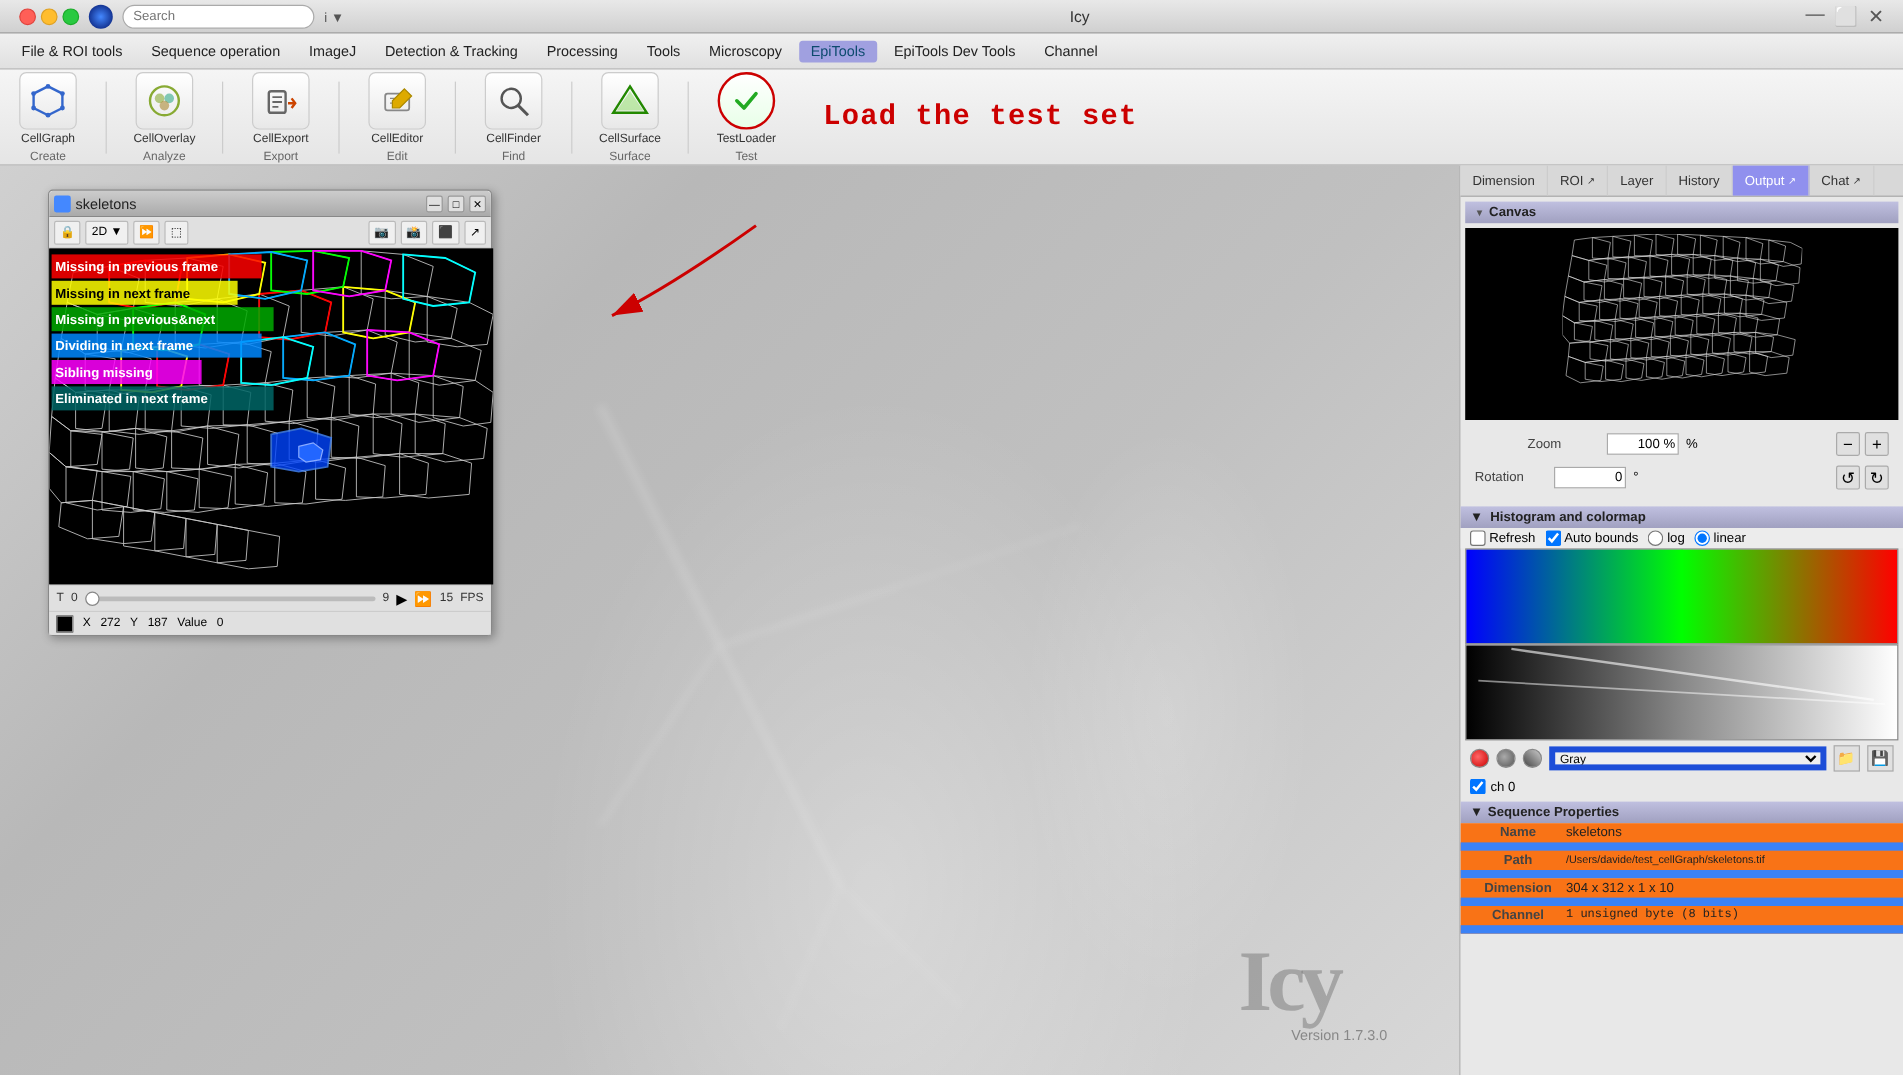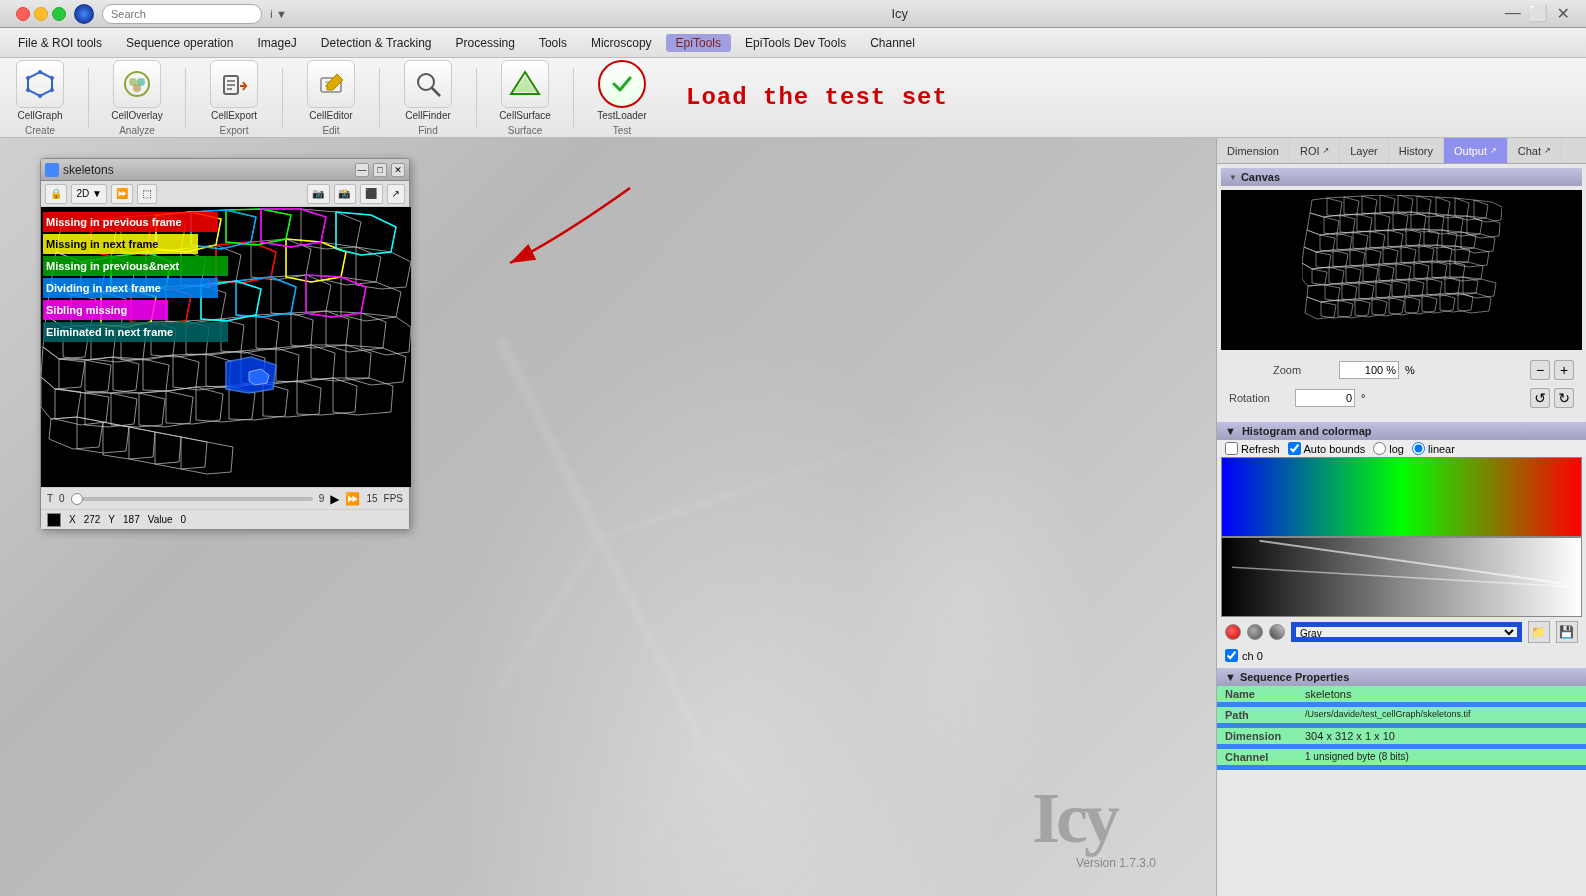--- a/index.html
+++ b/index.html
@@ -85,21 +85,21 @@
       gap: 4px;
     }
     .menu-item {
       padding: 2px 10px;
       cursor: pointer;
       border-radius: 3px;
       font-size: 12px;
       color: #222;
       white-space: nowrap;
     }
-    .menu-item.active { background: #a0a0e0; color: #7f1d1d; }
+    .menu-item.active { background: #a0a0e0; color: #0c4a6e; }
 
     
     #toolbar {
       height: 80px;
       background: linear-gradient(to bottom, #f5f5f5, #e5e5e5);
       border-bottom: 1px solid #bbb;
       display: flex;
       align-items: center;
       padding: 4px 12px;
       gap: 16px;
@@ -452,22 +452,23 @@
       font-weight: bold;
       color: #222;
       display: flex;
       align-items: center;
       gap: 4px;
     }
     .seq-props-row {
       display: flex;
       padding: 2px 8px;
       font-size: 11px;
-      border-bottom: 5px solid #3b82f6;
-      background: #86efac;
+      border-bottom: 7px solid #3b82f6;
+      background: #f97316;
+      text-align: center;
     }
     .seq-props-key {
       min-width: 80px;
       color: #444;
       font-weight: bold;
     }
     .seq-props-val {
       color: #222;
     }
 
@@ -1163,19 +1164,19 @@
         <div class="seq-props-row">
           <span class="seq-props-key">Path</span>
           <span class="seq-props-val" style="font-size:9px;">/Users/davide/test_cellGraph/skeletons.tif</span>
         </div>
         <div class="seq-props-row">
           <span class="seq-props-key">Dimension</span>
           <span class="seq-props-val">304 x 312 x 1 x 10</span>
         </div>
         <div class="seq-props-row">
           <span class="seq-props-key">Channel</span>
-          <span class="seq-props-val" style="font-size:10px;">1    unsigned byte (8 bits)</span>
+          <span class="seq-props-val" style="font-size:10px;font-family:Liberation Mono, monospace;">1    unsigned byte (8 bits)</span>
         </div>
       </div>
     </div>
   </div>
 
 </div>
 
 </body></html>

